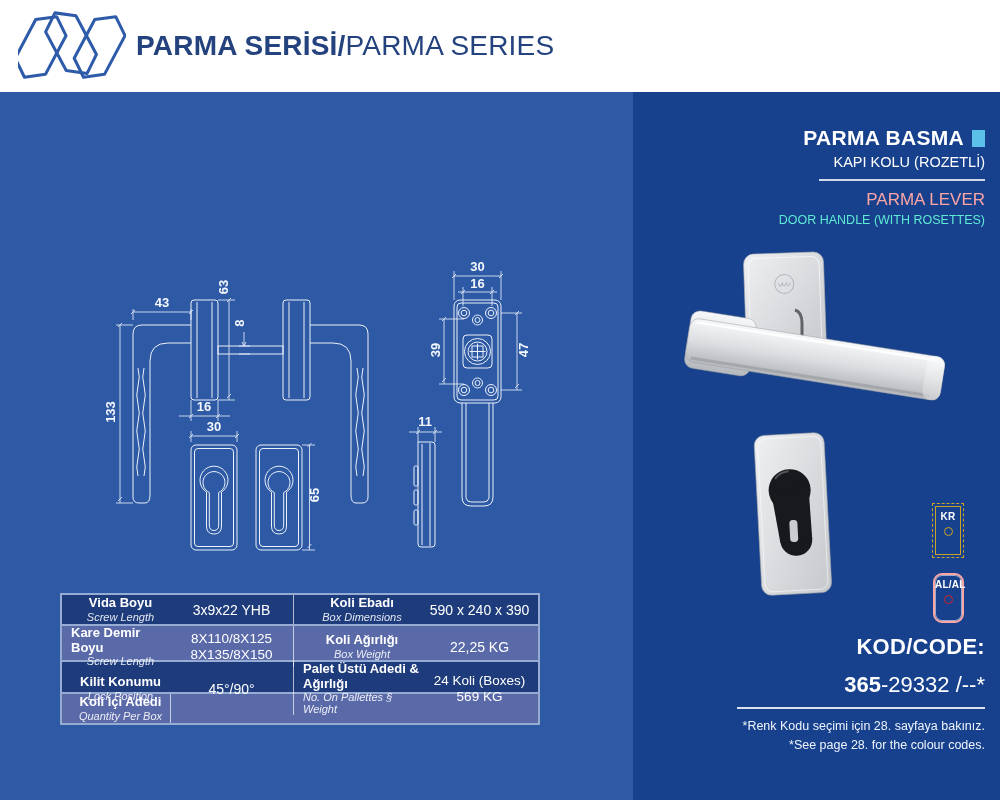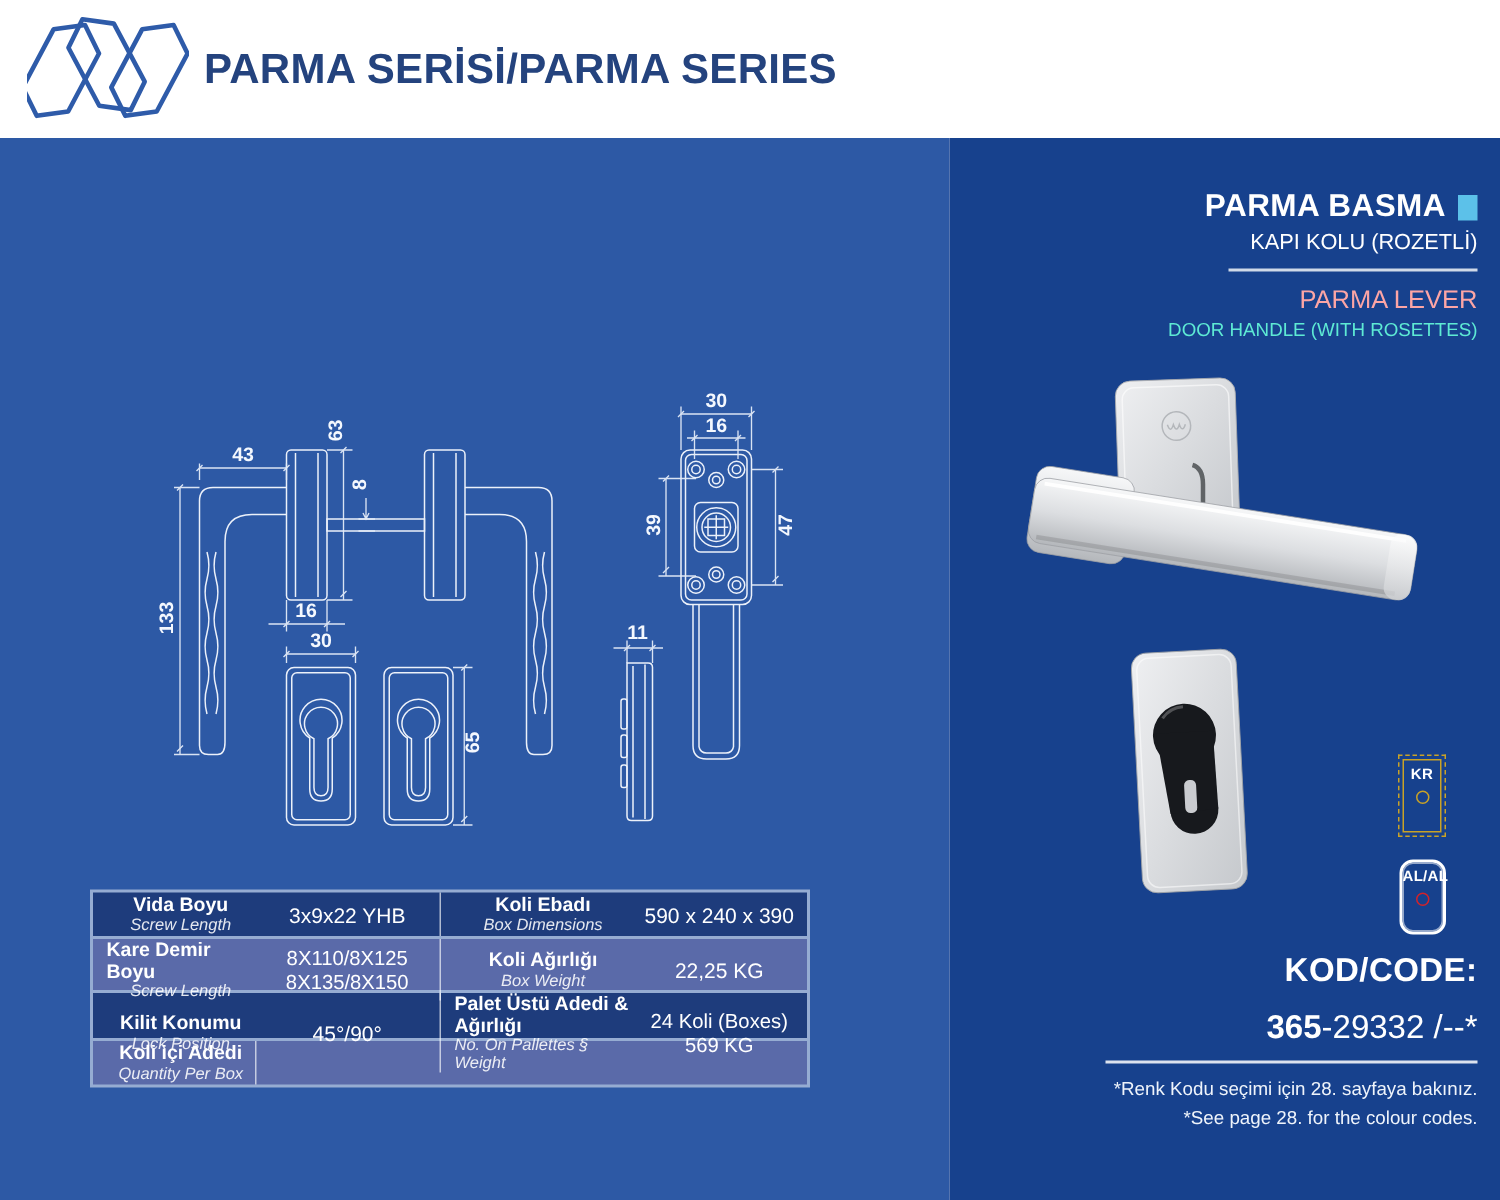--- a/index.html
+++ b/index.html
@@ -4,21 +4,21 @@
 <style>
   * { box-sizing: border-box; margin: 0; padding: 0; }
   body { font-family: "Liberation Sans", sans-serif; background:#fff; }
   .page { width:1000px; height:800px; position:relative; overflow:hidden; background:#fff; }
 
   
   .header { height:92px; background:#fff; display:flex; align-items:center; padding-left:18px; }
   .logo { width:108px; height:80px; flex:0 0 auto; }
   .title { margin-left:10px; font-size:28px; color:#24437E; letter-spacing:.2px; white-space:nowrap; }
   .title .bold { font-weight:700; }
-  .title .light { font-weight:700;margin-top:18px; }
+  .title .light { font-weight:400;margin-top:18px; }
 
   
   .main { display:flex; height:708px; }
   .left  { width:633px; background:#2D59A5; position:relative; }
   .right { width:367px; background:#17418D; position:relative; color:#fff; }
 
   
   .drawing { position:absolute; left:58px; top:148px; }
   .drawing text { fill:#F4F8FE; font-size:13px; font-weight:700; font-family:"Liberation Sans",sans-serif; }
   .dline { stroke:#ECF1FA; stroke-width:1; fill:none; }
@@ -48,21 +48,21 @@
   .hr1 { width:166px; height:1.5px; background:rgba(255,255,255,.8); margin:9px 0 9px auto; }
   .p-title-en { font-size:17px; font-weight:400; color:#fca5a5; }
   .p-sub-en { font-size:12.5px; margin-top:3px; color:#5eead4; }
 
   .photo-handle  { position:absolute; left:42px; top:158px; }
   .photo-rosette { position:absolute; left:118px; top:338px; }
 
   .badge { position:absolute; text-align:center; color:#fff; }
   .badge-kr { left:299px; top:411px; width:32px; height:55px; border:1px dashed #C9A227; padding:2px; }
   .badge-kr-inner { width:100%; height:100%; border:1px solid #C9A227; }
-  .badge-al { left:300px; top:481px; width:31px; height:50px; border:2px solid #ffffff; border-radius:9px; box-shadow: inset 0 0 0 1px rgba(255,255,255,.55); }
+  .badge-al { left:300px; top:481px; width:31px; height:50px; border:2px solid #fca5a5; border-radius:9px; box-shadow: inset 0 0 0 1px rgba(255,255,255,.55); }
   .badge-label { font-size:10px; font-weight:700; margin-top:4px; letter-spacing:.2px; }
   .badge-circle { width:9px; height:9px; border-radius:50%; margin:5px auto 0; }
   .circle-gold { border:1.6px solid #C9A227; }
   .circle-red  { border:1.6px solid #D2232A; }
 
   .code-block { position:absolute; top:542px; right:15px; text-align:right; }
   .code-label { font-size:22px; font-weight:800; letter-spacing:.3px; }
   .code-value { font-size:22px; margin-top:12px; }
   .code-value .bold { font-weight:800; }
   .code-value .rest { font-weight:400; }

